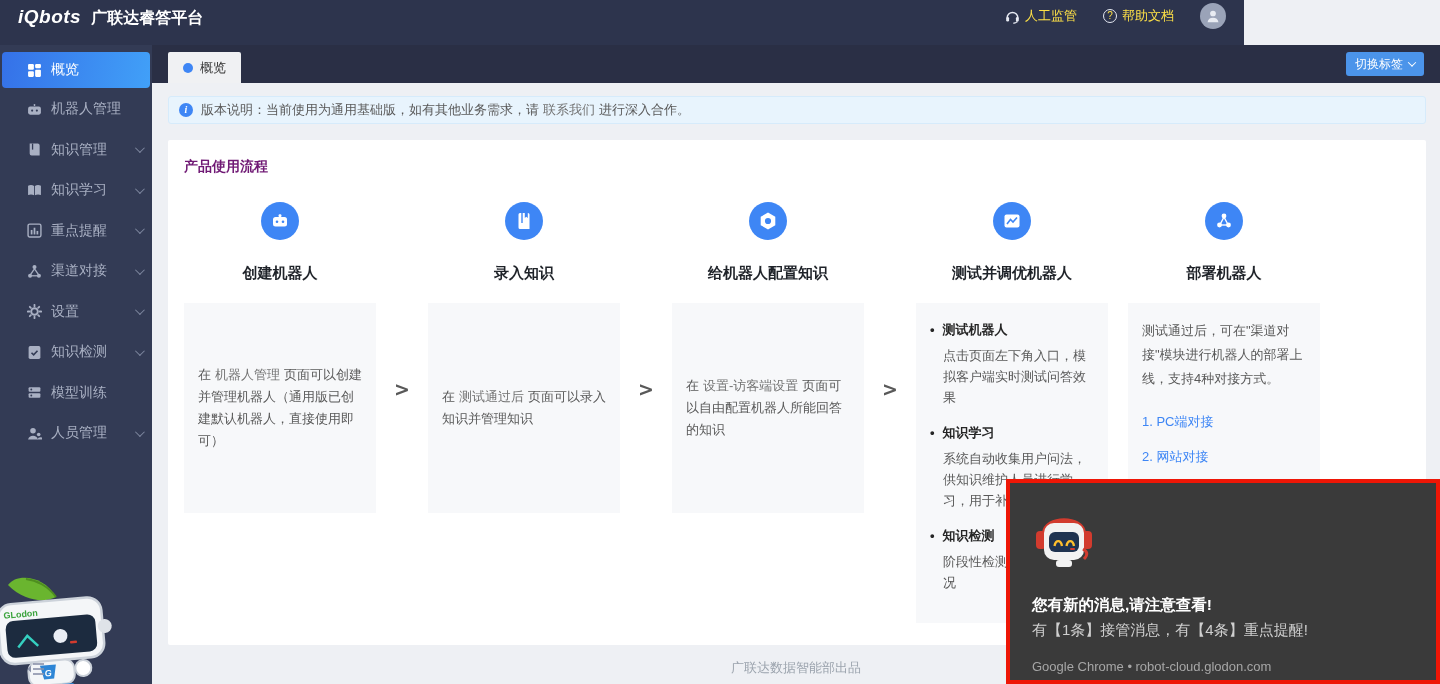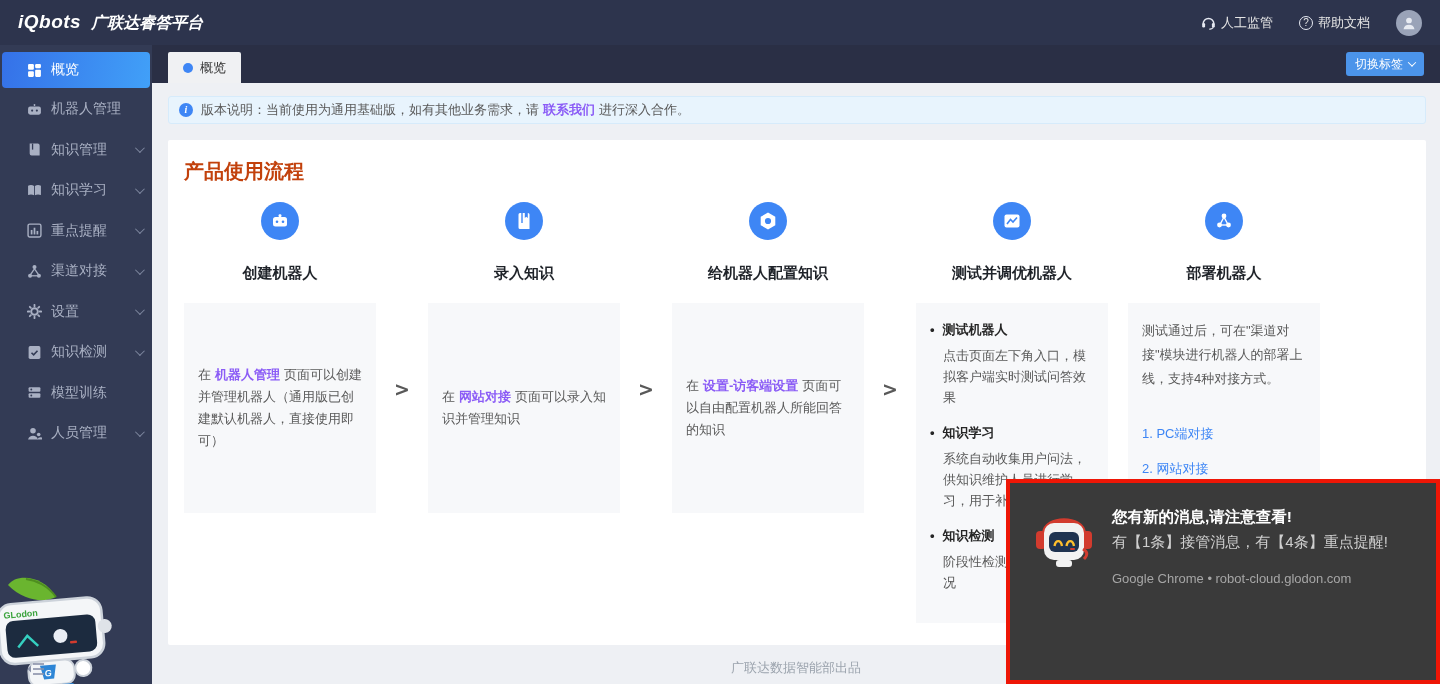--- a/index.html
+++ b/index.html
@@ -2,26 +2,26 @@
 <html><head>
 <meta charset="utf-8">
 <style>
   * { box-sizing: border-box; margin: 0; padding: 0; }
   html,body { width:1440px; height:684px; }
   body {
     font-family: "Liberation Sans", "DejaVu Sans", sans-serif;
     position: relative; overflow: hidden; background:#eef0f4; color:#333;
   }
   
-  .topbar { position:absolute; left:0; top:0; width:1440px; height:45px;
-    background:#2d344d; display:flex; align-items:center; padding:0 18px; z-index:6; color:#fff; }
+  .topbar { position:absolute; left:0; top:0; width:1244px; height:45px;
+    background:#2d344d; display:flex; align-items:flex-end; padding:16px 18px; z-index:6; color:#fff; }
   .logo-wrap { display:flex; align-items:baseline; }
   .logo-iq { font-size:19px; font-weight:bold; font-style:italic; letter-spacing:.5px; }
-  .logo-prod { font-size:16px; font-weight:bold; margin-left:10px;font-style:italic; }
-  .topbar-right { margin-left:auto; display:flex; align-items:center; gap:26px; font-size:13px; color:#e5e5e5; }
+  .logo-prod { font-size:16px; font-weight:bold; margin-left:10px; }
+  .topbar-right { margin-left:auto; display:flex; align-items:center; gap:26px; font-size:13px; color:#fde047; }
   .top-item { display:flex; align-items:center; gap:5px; cursor:pointer; }
   .q-circle { width:14px; height:14px; border:1px solid #e6e9f2; border-radius:50%;
     font-size:10px; line-height:12px; text-align:center; display:inline-block; }
   .avatar { width:26px; height:26px; border-radius:50%; background:#9aa3b8;
     display:flex; align-items:center; justify-content:center; }
   
   .sidebar { position:absolute; left:0; top:45px; width:152px; height:639px; background:#333b55; z-index:5; }
   .nav { padding-top:4px; }
   .nav-item { height:40.5px; display:flex; align-items:center; padding:0 10px 0 27px;
     color:#a9b0c3; font-size:14px; cursor:pointer; }
@@ -47,24 +47,24 @@
   .chev-dn { width:6px; height:6px; border-right:1.3px solid #fff; border-bottom:1.3px solid #fff;
     transform:rotate(45deg) translate(-1px,-1px); }
   
   .content { position:absolute; left:152px; top:83px; width:1288px; height:601px; background:#eef0f4; }
   .banner { position:absolute; left:16px; top:13px; width:1258px; height:28px;
     background:#e8f4fd; border:1px solid #d6ebfb; border-radius:3px;
     display:flex; align-items:center; padding:0 10px; font-size:13px; color:#595959; }
   .info-i { width:14px; height:14px; border-radius:50%; background:#3e86f5; color:#fff;
     font-size:10px; font-style:italic; font-weight:bold; line-height:14px; text-align:center;
     margin-right:8px; flex:none; font-family:"Liberation Serif",serif; }
-  .link { color:#8b5cf6; text-decoration:none; cursor:pointer; margin:0 4px;font-weight:bold; }
+  .link { color:#737373; text-decoration:none; cursor:pointer; margin:0 4px; }
   .panel { position:absolute; left:16px; top:57px; width:1258px; height:505px;
     background:#fff; border-radius:2px; }
-  .panel-title { position:absolute; left:16px; top:18px; font-size:20px; font-weight:bold; color:#c2410c;text-align:center; }
+  .panel-title { position:absolute; left:16px; top:18px; font-size:14px; font-weight:bold; color:#701a75;text-align:center; }
   .col { position:absolute; top:62px; width:192px; }
   .col1{left:16px} .col2{left:260px} .col3{left:504px} .col4{left:748px} .col5{left:960px}
   .step-icon { width:38px; height:38px; border-radius:50%; background:#3e86f5; margin:0 auto;
     display:flex; align-items:center; justify-content:center; }
   .step-icon svg { width:20px; height:20px; }
   .step-title { margin-top:24px; height:20px; text-align:center; font-size:15px; font-weight:bold; color:#1f2329; }
   .step-card { margin-top:19px; background:#f7f8fa; font-size:13px; color:#595959; line-height:22px; }
   .card-center { height:210px; display:flex; align-items:center; padding:0 14px; }
   .card-tall { height:320px; padding:16px 12px 14px 14px; }
   .bullet { margin-bottom:14px; }
@@ -74,21 +74,21 @@
   .deploy-intro { line-height:24px; }
   .deploy-link { display:block; color:#3e86f5; margin-top:13px; text-decoration:none; cursor:pointer; }
   .flow-arrow { position:absolute; top:238px; width:24px; text-align:center; color:#595959;
     font-size:19px; font-weight:bold; font-family:"DejaVu Sans",sans-serif; }
   .arr1{left:222px} .arr2{left:466px} .arr3{left:710px} .arr4{left:954px}
   .footer { position:absolute; top:576px; left:0; width:100%; text-align:center;
     font-size:13px; color:#9ba3ad; }
   
   .notif { position:absolute; left:1006px; top:479px; width:434px; height:205px;
     background:#3a3a3a; border:4px solid #ee1606; z-index:20; padding:24px 22px 16px 22px; color:#fff; }
-  .notif-row { display:flex; gap:16px; }
+  .notif-row { display:flex; gap:24px;flex-direction:column; }
   .notif-icon { width:64px; height:64px; flex:none; }
   .notif-title { font-size:15.5px; font-weight:bold; line-height:1.3; }
   .notif-body { font-size:15px; color:#cfcfcf; margin-top:4px; line-height:1.45; width:290px; }
   .notif-src { font-size:13px; color:#a6a6a6; margin-top:18px; }
   .notif-close { position:absolute; right:16px; bottom:16px; width:186px; height:37px;
     background:#585858; border:none; color:#fff; font-size:15px; cursor:pointer;
     font-family:inherit; }
 </style>
 </head>
 <body>
@@ -323,21 +323,21 @@
     <div class="col col2">
       <div class="step-icon">
         <svg viewBox="0 0 20 20">
             <path fill="#fff" d="M4.5 3.5A1.5 1.5 0 0 1 6 2h8a1.5 1.5 0 0 1 1.5 1.5v14.5H6A1.5 1.5 0 0 1 4.5 16.5z"></path>
             <rect x="7.3" y="2" width="1.4" height="10" fill="#3e86f5"></rect>
             <path d="M10.8 2h3v5l-1.5-1.2L10.8 7z" fill="#3e86f5"></path>
           </svg>
       </div>
       <div class="step-title">录入知识</div>
       <div class="step-card card-center">
-        <p><span>在</span><a class="link">网站对接</a><span>页面可以录入知识并管理知识</span></p>
+        <p><span>在</span><a class="link">测试通过后</a><span>页面可以录入知识并管理知识</span></p>
       </div>
     </div>
 
     <div class="flow-arrow arr2">&gt;</div>
 
     <div class="col col3">
       <div class="step-icon">
         <svg viewBox="0 0 20 20">
             <path fill="#fff" fill-rule="evenodd" d="M10 1.6l7.3 4.2v8.4L10 18.4l-7.3-4.2V5.8L10 1.6zm0 5.3a3.1 3.1 0 1 0 0 6.2 3.1 3.1 0 0 0 0-6.2z"></path>
           </svg>
@@ -385,21 +385,21 @@
               <line x1="7" y1="14" x2="13" y2="14"></line>
             </g>
             <circle cx="10" cy="5" r="2.4" fill="#fff"></circle>
             <circle cx="5.5" cy="14" r="2.4" fill="#fff"></circle>
             <circle cx="14.5" cy="14" r="2.4" fill="#fff"></circle>
           </svg>
       </div>
       <div class="step-title">部署机器人</div>
       <div class="step-card card-tall">
         <div class="deploy-intro">测试通过后，可在"渠道对接"模块进行机器人的部署上线，支持4种对接方式。</div>
-        <a class="deploy-link" style="margin-top:32px">1. PC端对接</a>
+        <a class="deploy-link" style="margin-top:20px">1. PC端对接</a>
         <a class="deploy-link">2. 网站对接</a>
         <a class="deploy-link">3. 微信公众号对接</a>
         <a class="deploy-link">4. API对接</a>
       </div>
     </div>
   </section>
 
   <div class="footer">广联达数据智能部出品</div>
 </main>
 

